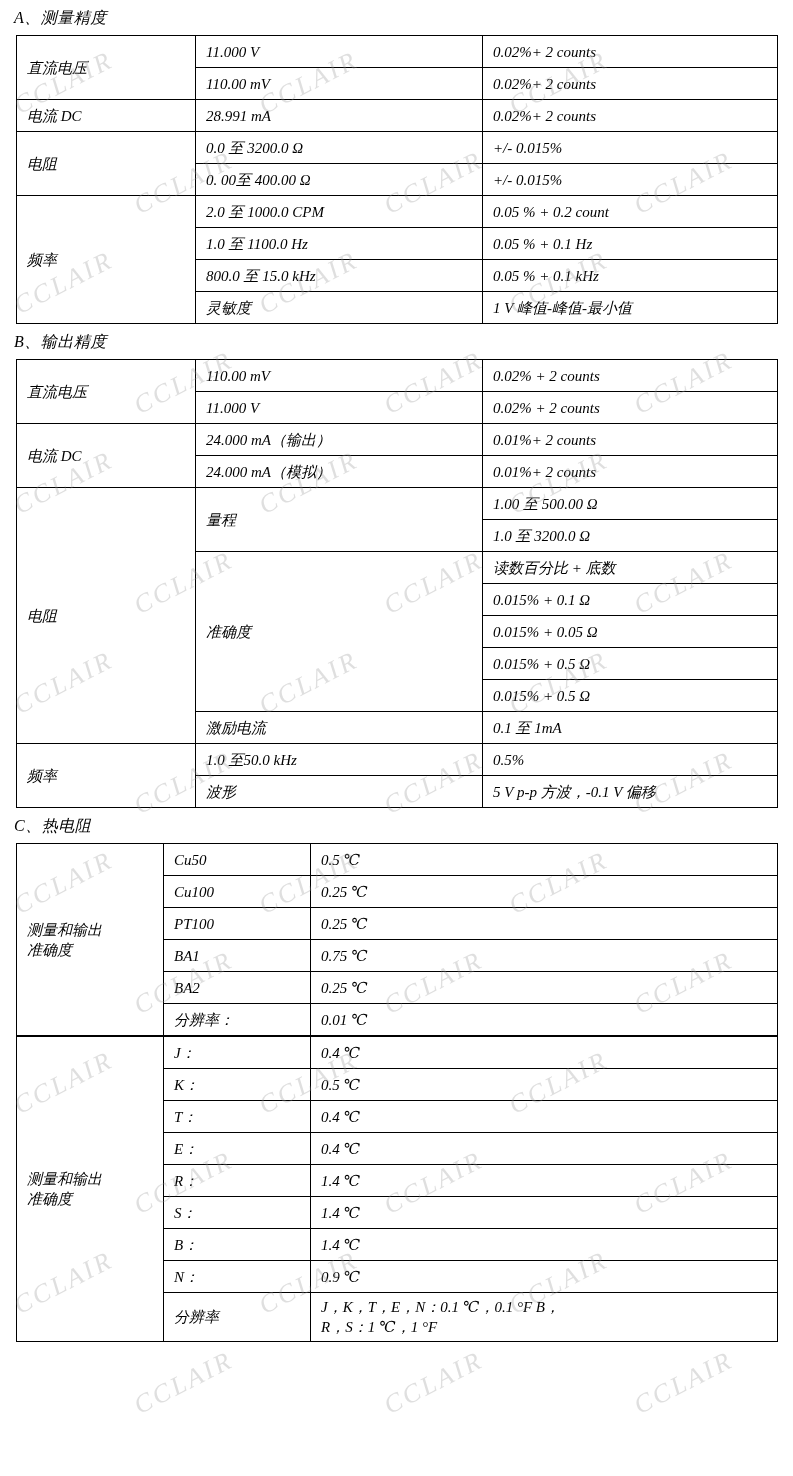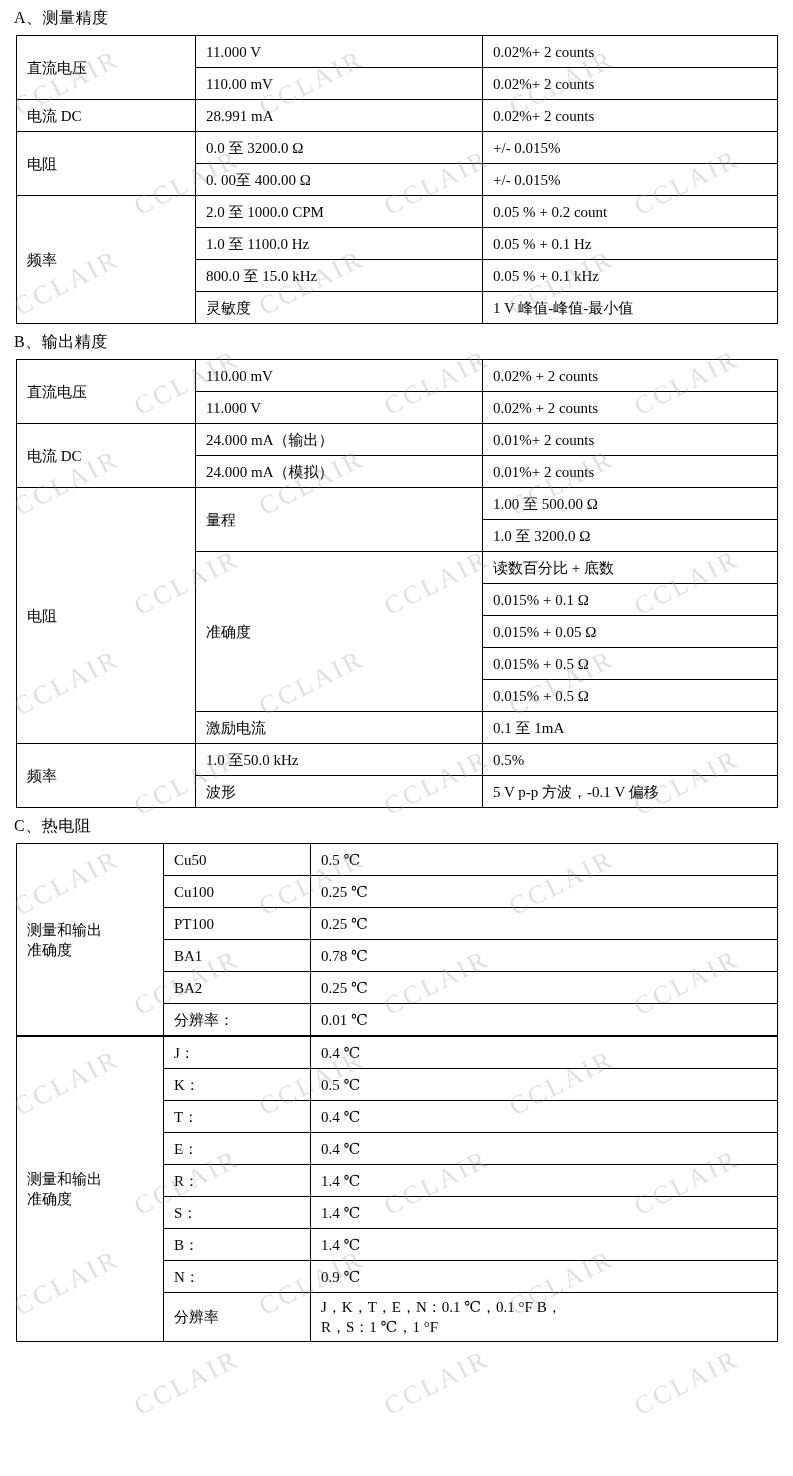--- a/index.html
+++ b/index.html
@@ -13,20 +13,21 @@
     font-family: "Liberation Serif", "DejaVu Serif", serif;
     color: #000;
     position: relative;
     overflow: hidden;
   }
   .page {
     position: relative;
     width: 793px;
     padding: 0;
     box-sizing: border-box;
+    font-style: italic;
   }
   .section-title {
     font-family: "Liberation Serif", "DejaVu Serif", serif;
     font-size: 16px;
     margin: 8px 0 6px 14px;
     letter-spacing: 0.5px;
   }
   table.spec {
     border-collapse: collapse;
     width: 762px;
@@ -207,21 +208,21 @@
       <tr>
         <td class="c2 sub">Cu100</td>
         <td class="c3">0.25 ℃</td>
       </tr>
       <tr>
         <td class="c2 sub">PT100</td>
         <td class="c3">0.25 ℃</td>
       </tr>
       <tr>
         <td class="c2 sub">BA1</td>
-        <td class="c3">0.78 ℃</td>
+        <td class="c3">0.75 ℃</td>
       </tr>
       <tr>
         <td class="c2 sub">BA2</td>
         <td class="c3">0.25 ℃</td>
       </tr>
       <tr>
         <td class="c2 sub">分辨率：</td>
         <td class="c3">0.01 ℃</td>
       </tr>
     </tbody>

